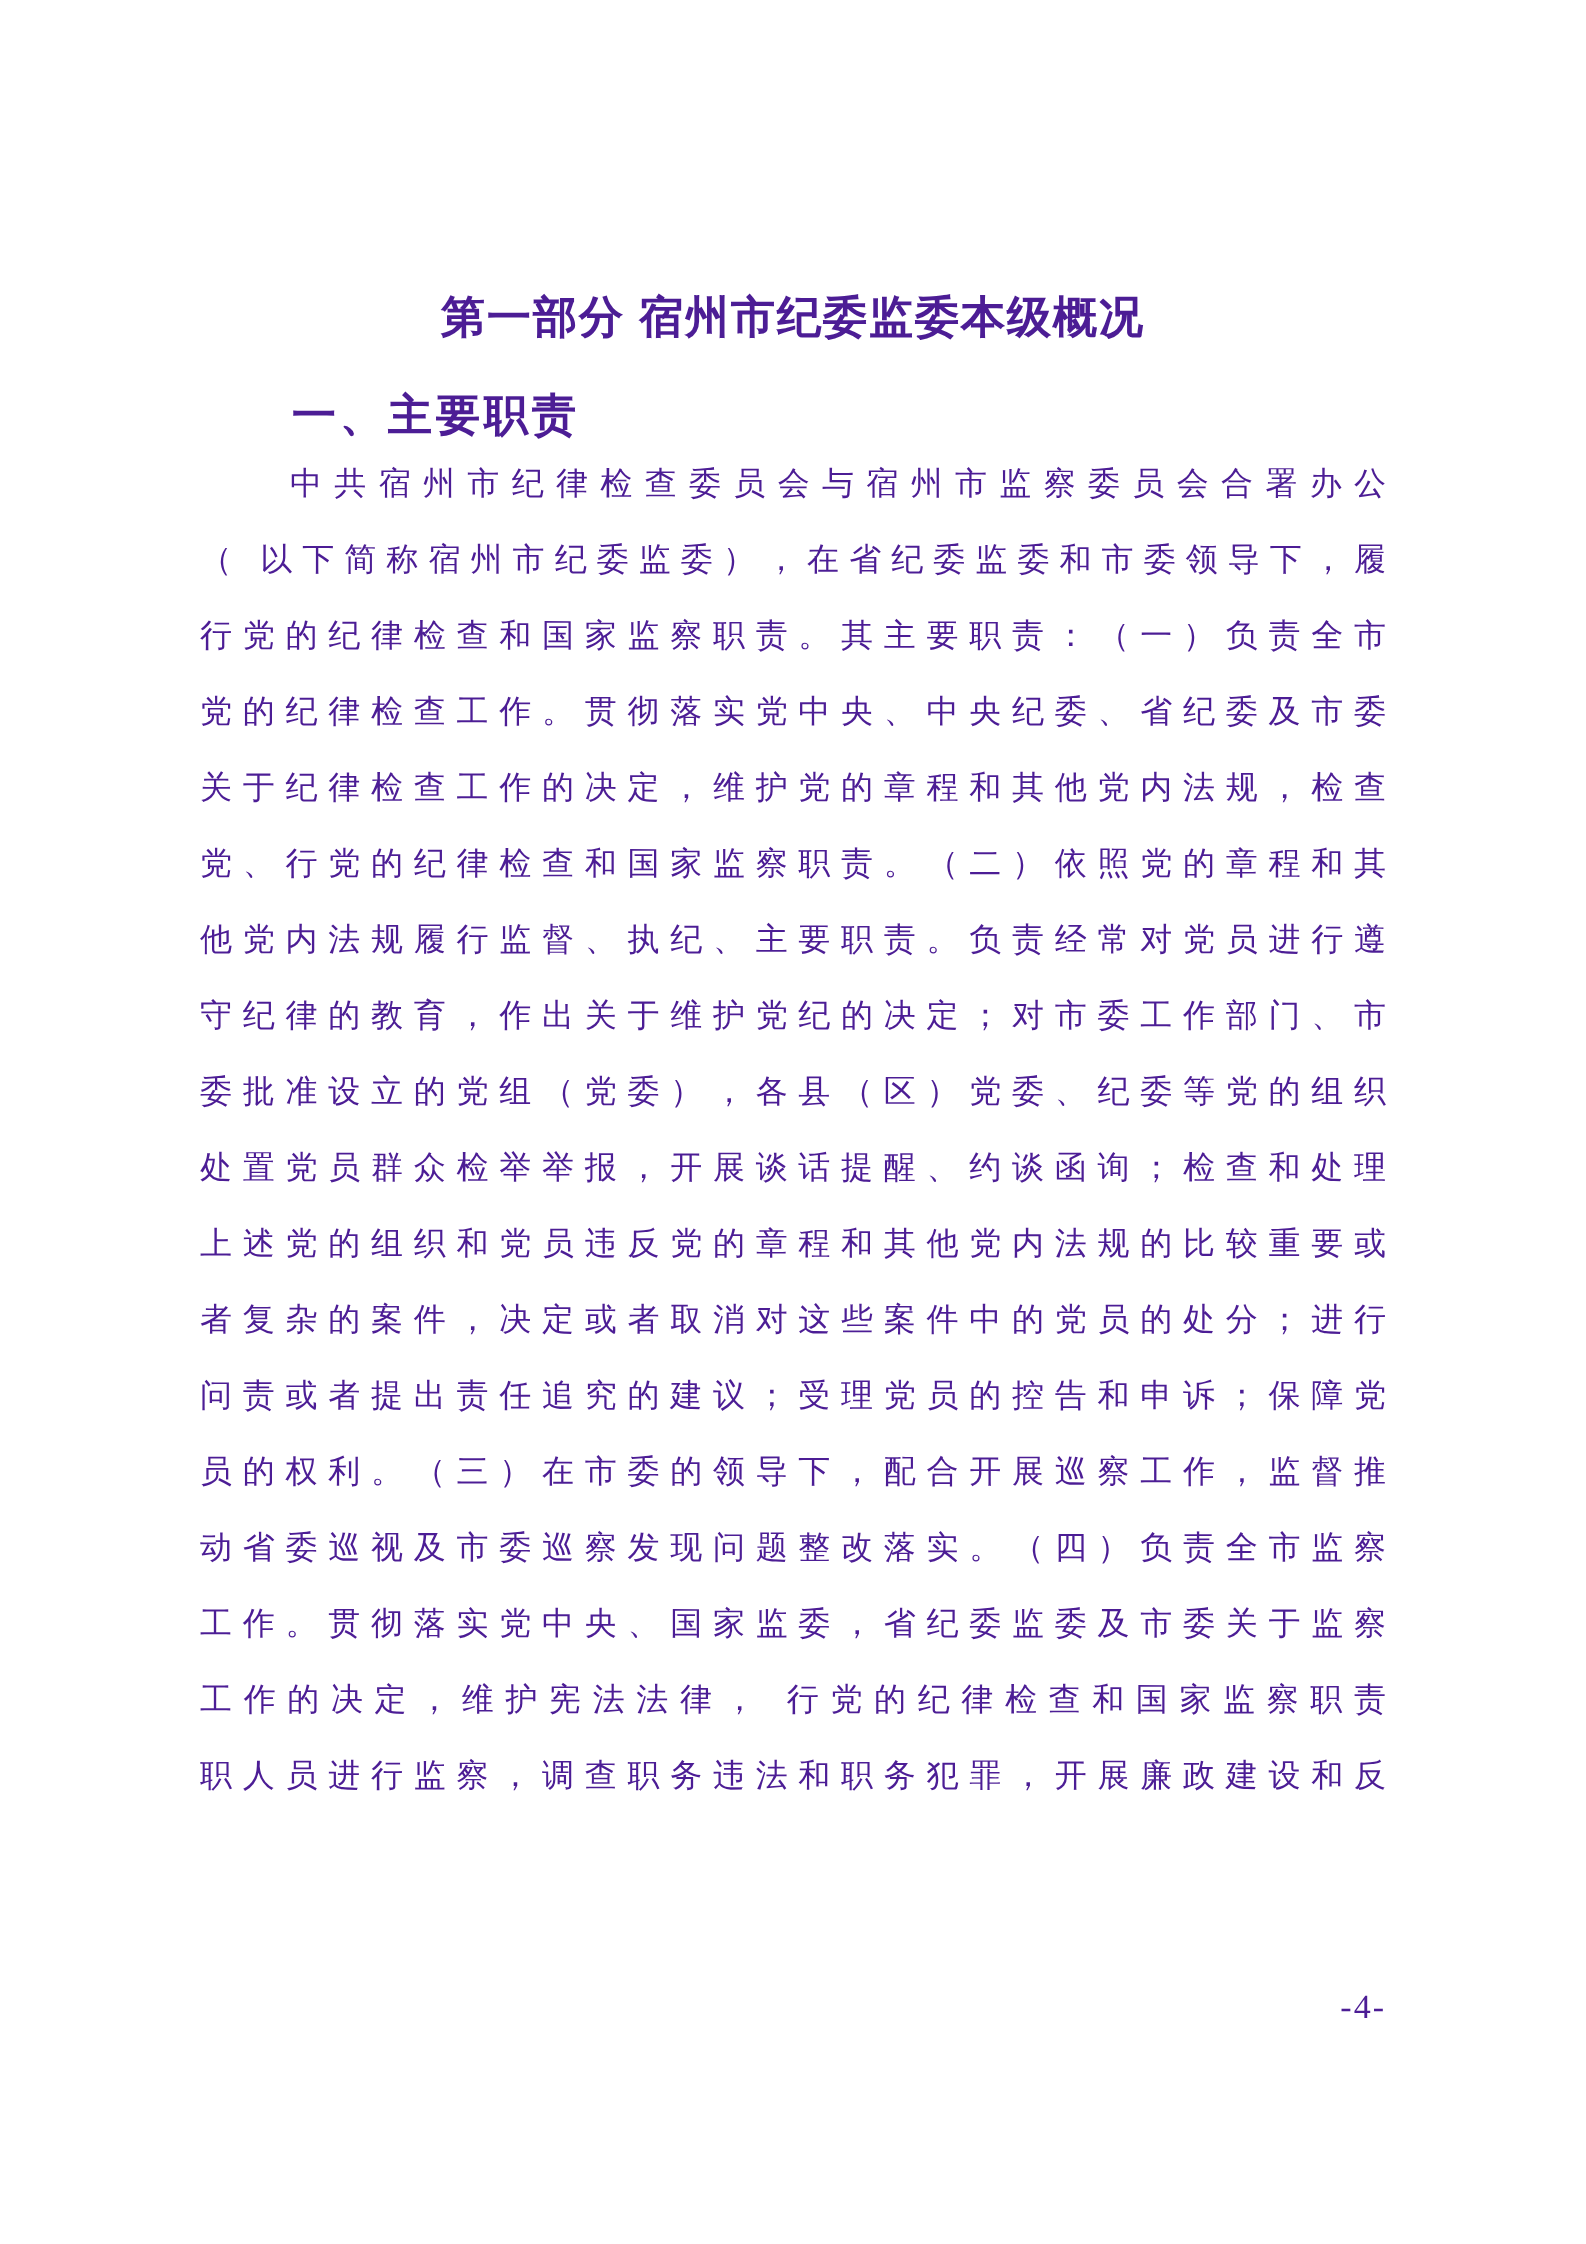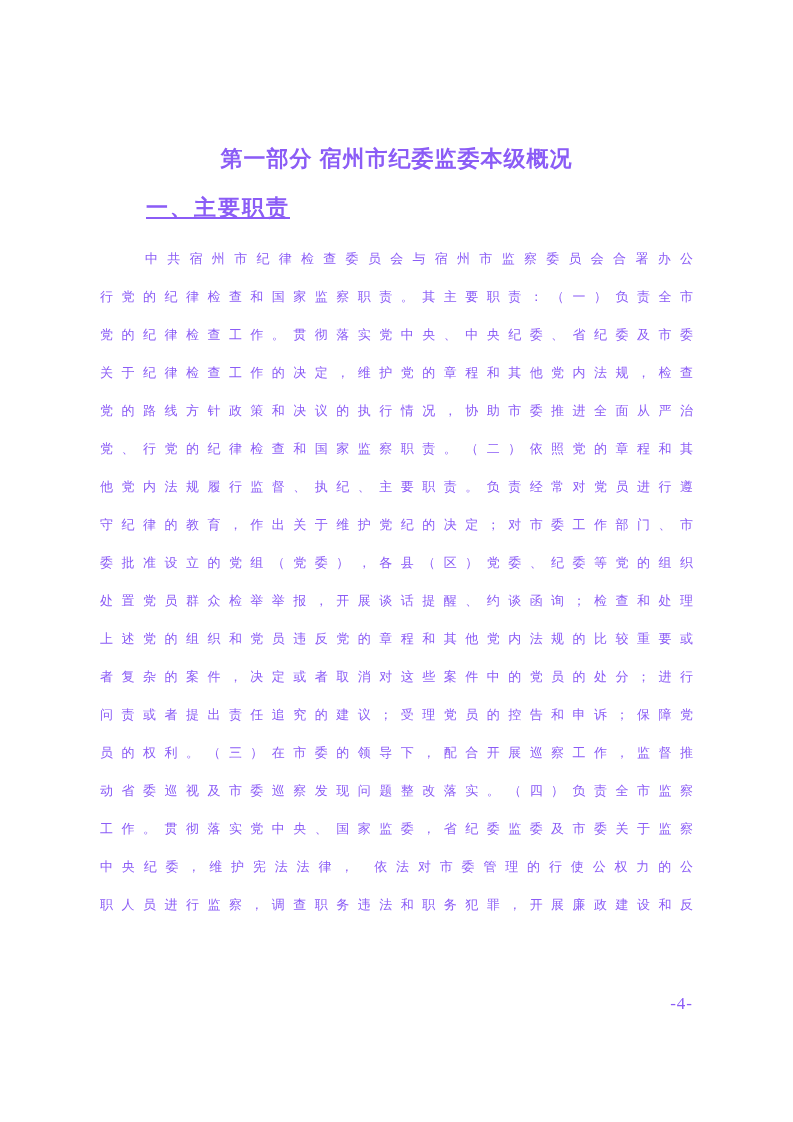--- a/index.html
+++ b/index.html
@@ -5,21 +5,21 @@
   html, body {
     margin: 0;
     padding: 0;
     background: #ffffff;
   }
   .page {
     position: relative;
     width: 793px;
     height: 1122px;
     background: #ffffff;
-    color: #8b5cf6;
+    color: #4c1d95;
     overflow: hidden;
   }
   .doc-title {
     position: absolute;
     top: 144px;
     left: 100px;
     width: 593px;
     text-align: center;
     font-family: "Liberation Sans", sans-serif;
     font-weight: bold;
@@ -30,30 +30,28 @@
   .section-heading {
     position: absolute;
     top: 193px;
     left: 100px;
     padding-left: 46px;
     font-family: "Liberation Sans", sans-serif;
     font-weight: bold;
     font-size: 22px;
     letter-spacing: 2px;
     white-space: nowrap;
-    text-decoration: underline;
   }
   .body-text {
     position: absolute;
     top: 224px;
     left: 100px;
     width: 593px;
     font-family: "Liberation Serif", serif;
-    font-size: 13px;
-    margin-top: 16px;
+    font-size: 16px;
   }
   .para-line {
     height: 38px;
     line-height: 38px;
     text-align: justify;
     text-align-last: justify;
     text-justify: inter-character;
     overflow: hidden;
   }
   .para-line.indent {
@@ -74,34 +72,34 @@
 <body>
 
 <div class="page">
 
   <div class="doc-title">第一部分 宿州市纪委监委本级概况</div>
 
   <div class="section-heading">一、主要职责</div>
 
   <div class="body-text">
     <div class="para-line indent">中共宿州市纪律检查委员会与宿州市监察委员会合署办公</div>
+    <div class="para-line">（ 以下简称宿州市纪委监委），在省纪委监委和市委领导下，履</div>
     <div class="para-line">行党的纪律检查和国家监察职责。其主要职责：（一）负责全市</div>
     <div class="para-line">党的纪律检查工作。贯彻落实党中央、中央纪委、省纪委及市委</div>
     <div class="para-line">关于纪律检查工作的决定，维护党的章程和其他党内法规，检查</div>
-    <div class="para-line">党的路线方针政策和决议的执行情况，协助市委推进全面从严治</div>
     <div class="para-line">党、行党的纪律检查和国家监察职责。（二）依照党的章程和其</div>
     <div class="para-line">他党内法规履行监督、执纪、主要职责。负责经常对党员进行遵</div>
     <div class="para-line">守纪律的教育，作出关于维护党纪的决定；对市委工作部门、市</div>
     <div class="para-line">委批准设立的党组（党委），各县（区）党委、纪委等党的组织</div>
     <div class="para-line">处置党员群众检举举报，开展谈话提醒、约谈函询；检查和处理</div>
     <div class="para-line">上述党的组织和党员违反党的章程和其他党内法规的比较重要或</div>
     <div class="para-line">者复杂的案件，决定或者取消对这些案件中的党员的处分；进行</div>
     <div class="para-line">问责或者提出责任追究的建议；受理党员的控告和申诉；保障党</div>
     <div class="para-line">员的权利。（三）在市委的领导下，配合开展巡察工作，监督推</div>
     <div class="para-line">动省委巡视及市委巡察发现问题整改落实。（四）负责全市监察</div>
     <div class="para-line">工作。贯彻落实党中央、国家监委，省纪委监委及市委关于监察</div>
-    <div class="para-line">中央纪委，维护宪法法律， 依法对市委管理的行使公权力的公</div>
+    <div class="para-line">工作的决定，维护宪法法律， 行党的纪律检查和国家监察职责</div>
     <div class="para-line">职人员进行监察，调查职务违法和职务犯罪，开展廉政建设和反</div>
   </div>
 
   <div class="page-number">-4-</div>
 
 </div>
 
 </body></html>

